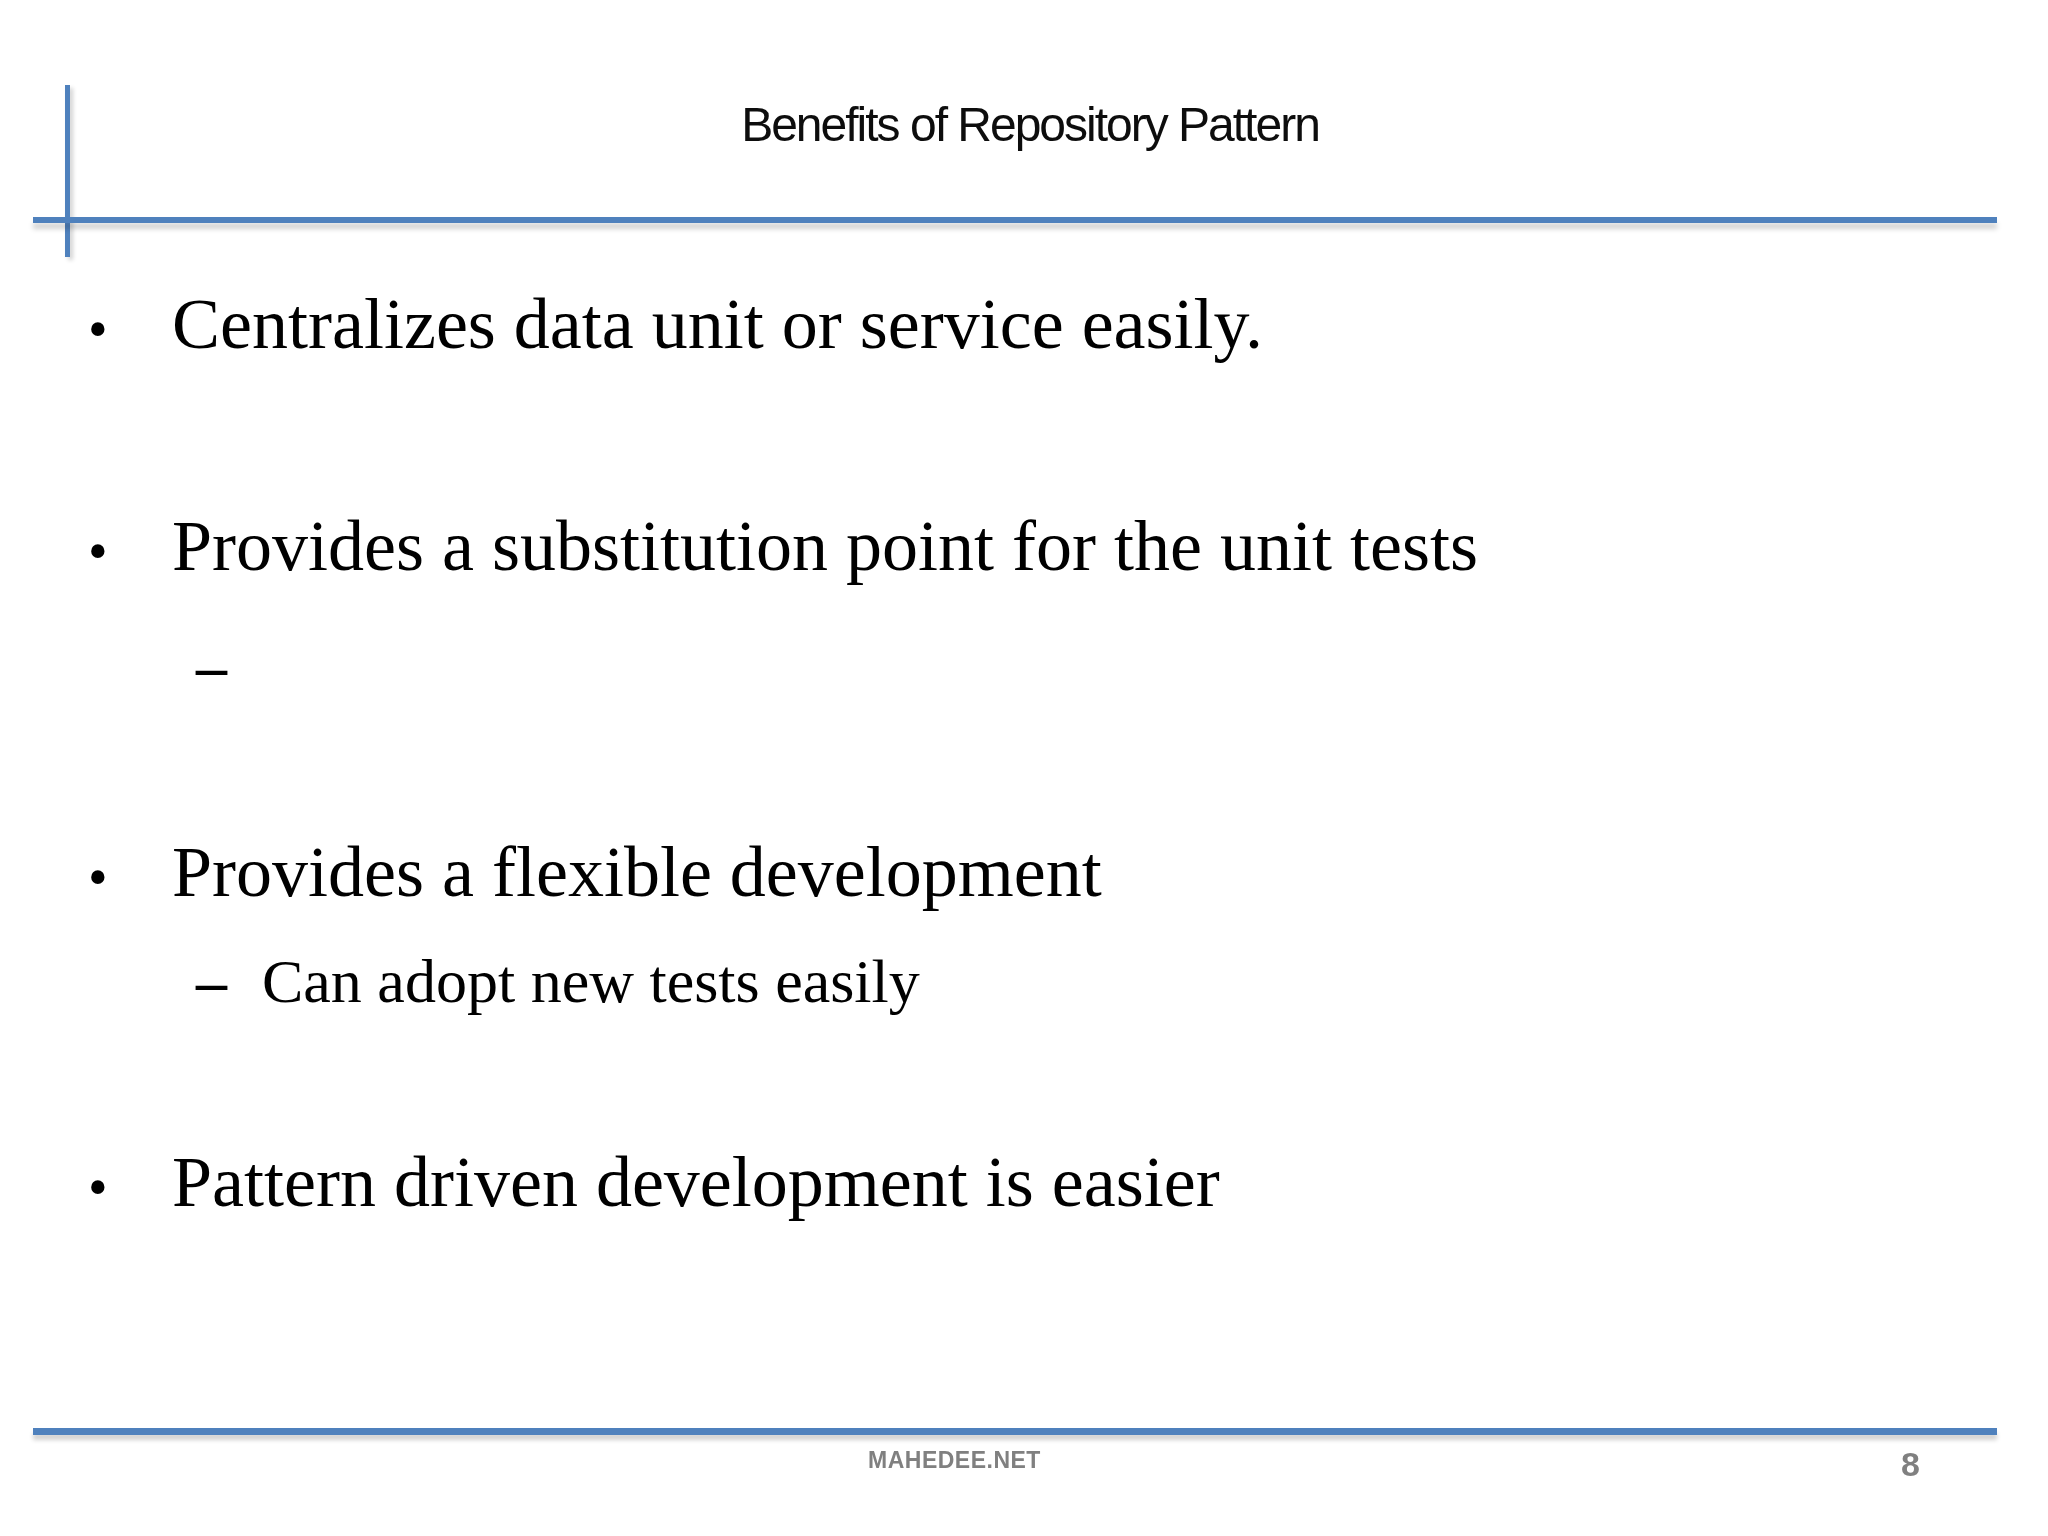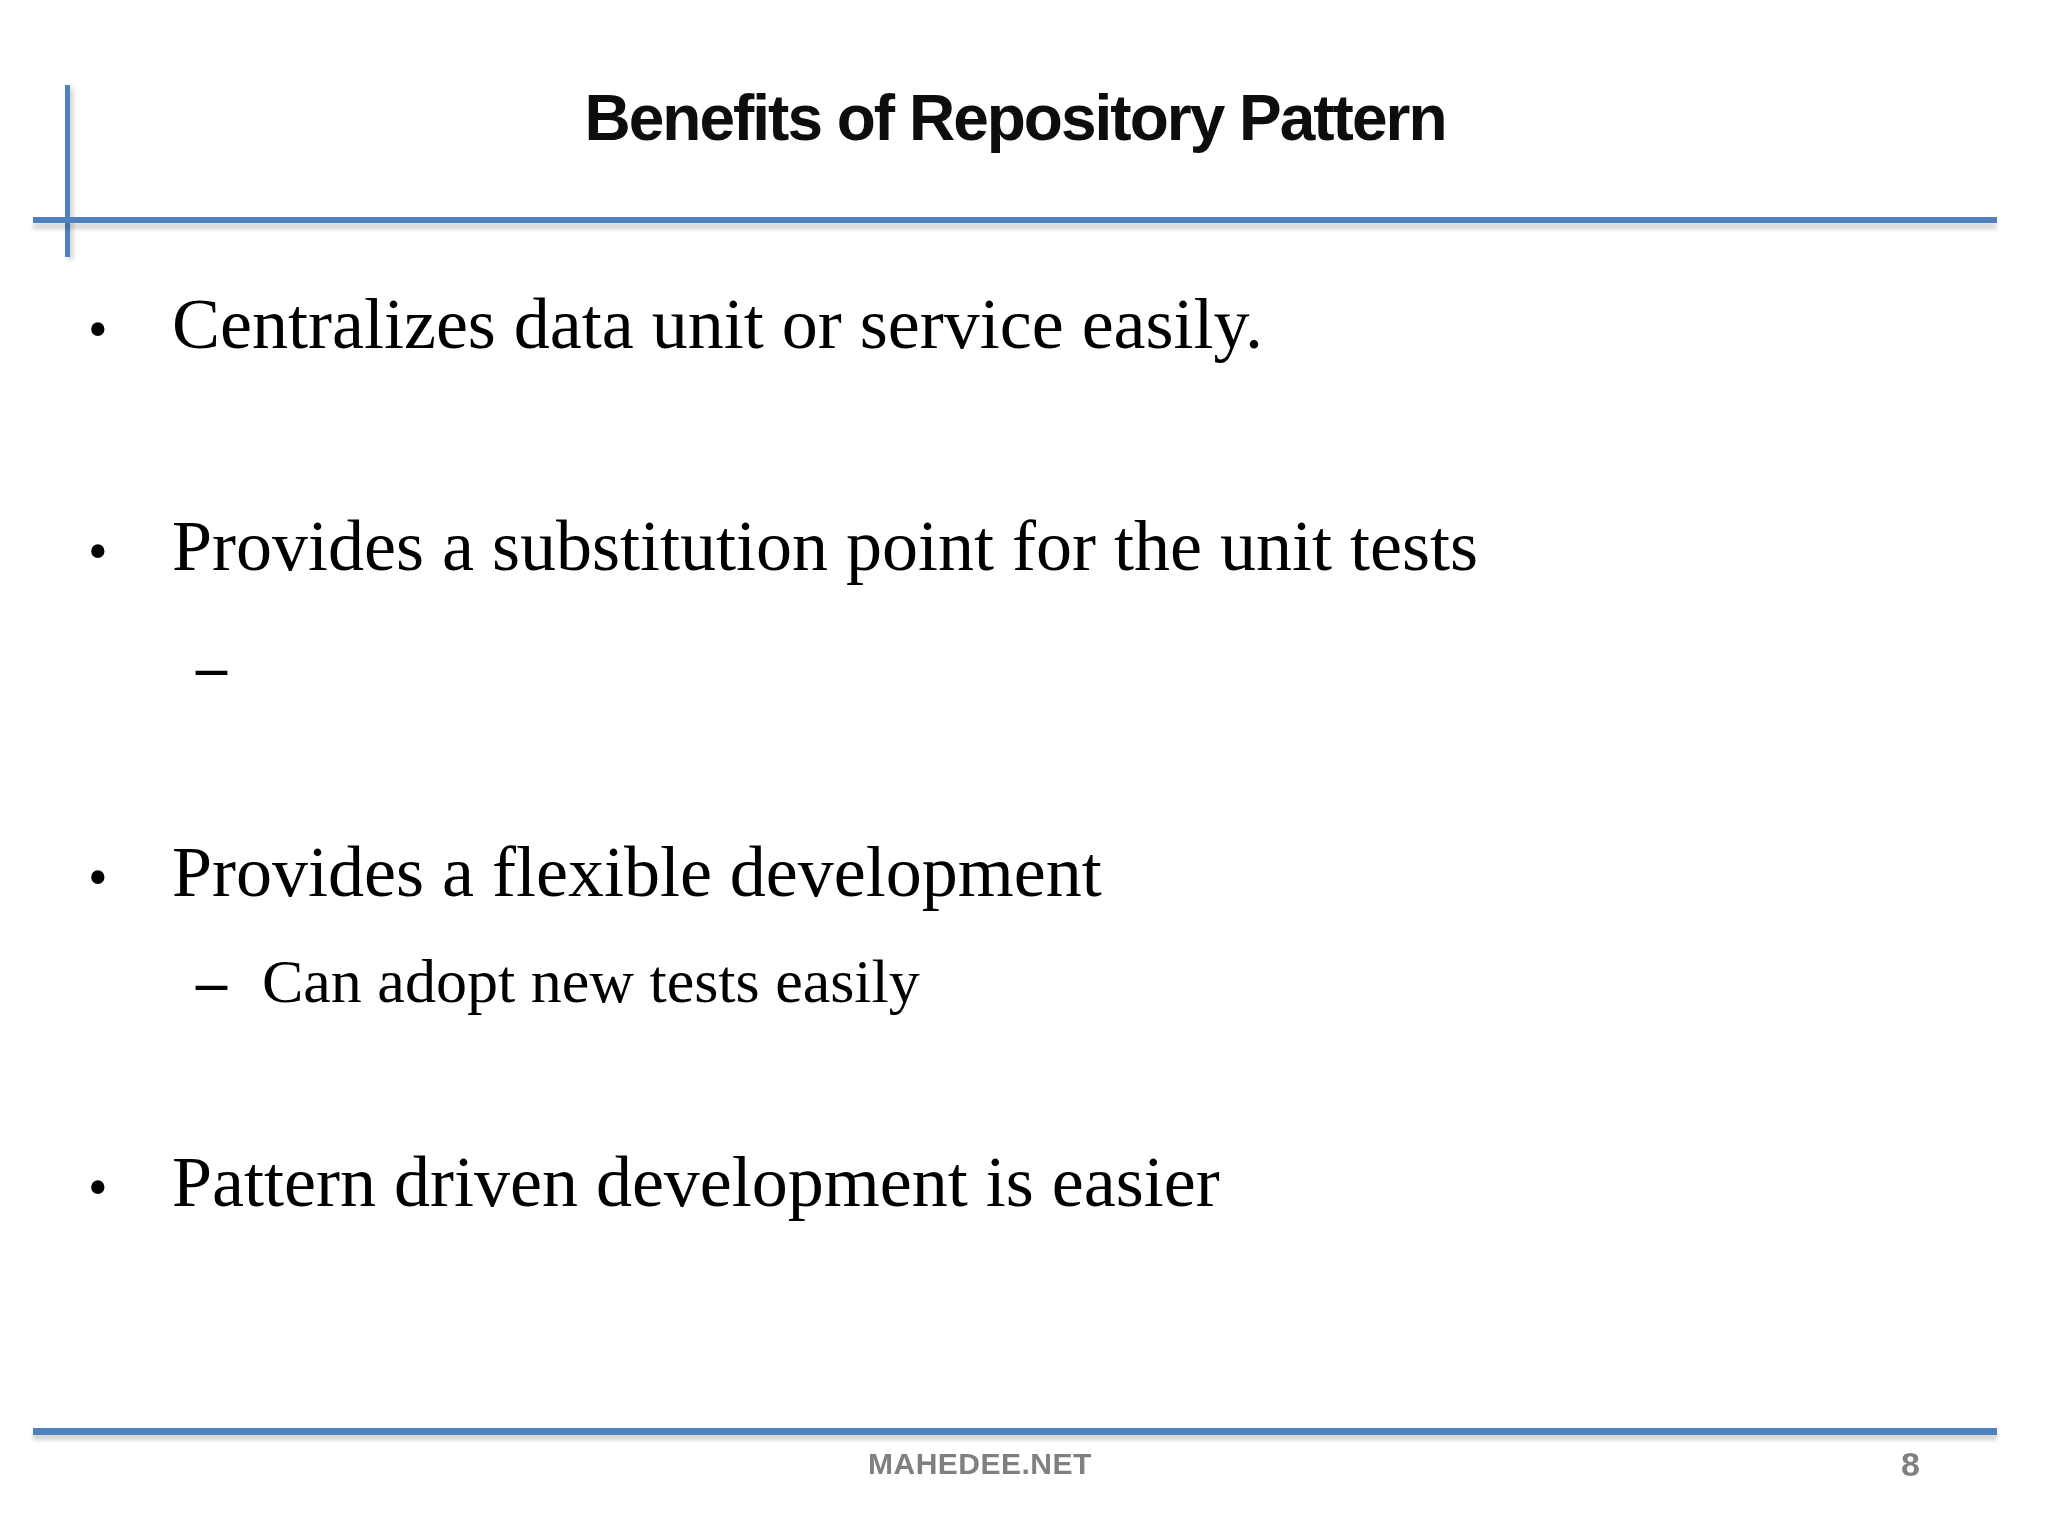--- a/index.html
+++ b/index.html
@@ -16,25 +16,25 @@
     font-family: "Liberation Serif", serif;
     color: #000000;
   }
 
   
   .title {
     position: absolute;
     left: 33px;
     top: 86px;
     width: 1964px;
-    margin: 0;
+    margin: 15px;
     text-align: center;
     font-family: "Liberation Sans", sans-serif;
-    font-weight: bold;
-    font-size: 64px;
+    font-weight: normal;
+    font-size: 48px;
     letter-spacing: -2px;
     line-height: 1;
     color: #0d0d0d;
   }
   .vline {
     position: absolute;
     left: 65px;
     top: 85px;
     width: 5px;
     height: 172px;
@@ -95,21 +95,21 @@
     height: 7px;
     background: #4f81bd;
     box-shadow: 0 5px 4px rgba(0,0,0,0.18);
   }
   .footer-text {
     position: absolute;
     left: 868px;
     top: 1447px;
     font-family: "Liberation Sans", sans-serif;
     font-weight: bold;
-    font-size: 30px;
+    font-size: 23px;
     color: #808080;
     letter-spacing: 0.5px;
   }
   .page-number {
     position: absolute;
     left: 1901px;
     top: 1445px;
     font-family: "Liberation Sans", sans-serif;
     font-weight: bold;
     font-size: 34px;

